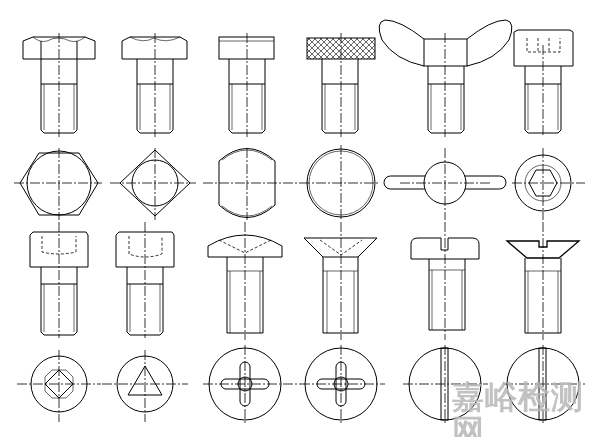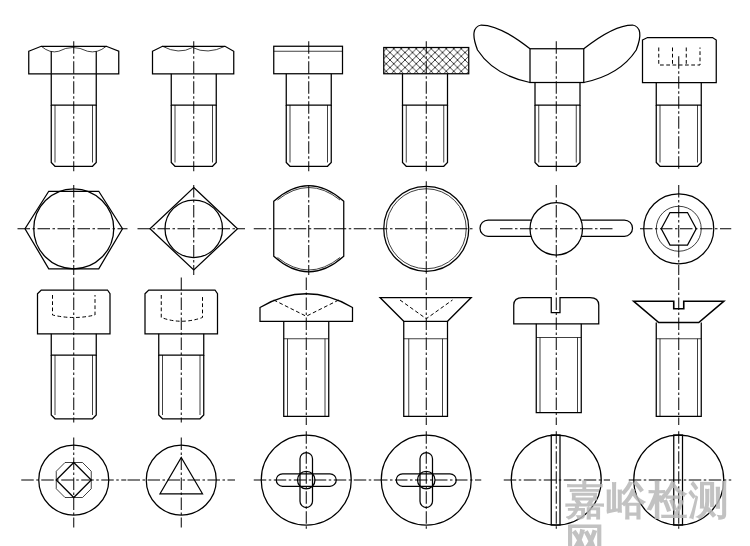--- a/index.html
+++ b/index.html
@@ -1,16 +1,16 @@
 <!DOCTYPE html>
 <html><head>
 <meta charset="utf-8">
 <style>
   html,body{margin:0;padding:0;background:#fff;}
-  #stage{position:relative;width:600px;height:437px;overflow:hidden;background:#fff;font-family:Liberation Sans, sans-serif;}
+  #stage{position:relative;width:600px;height:437px;overflow:hidden;background:#fff;font-family:Liberation Mono, monospace;}
   svg{position:absolute;left:0;top:0;}
   .s{fill:none;stroke:#000;stroke-width:1;}
   .t{fill:none;stroke:#000;stroke-width:0.6;}
   .c{fill:none;stroke:#000;stroke-width:0.8;stroke-dasharray:10 2 2 2;}
   .h{fill:none;stroke:#000;stroke-width:0.8;stroke-dasharray:3 2;}
   #wm{position:absolute;left:452px;top:383px;color:#b8b8b8;opacity:.85;}
   #wm .cn{font-size:32px;letter-spacing:1px;font-weight:bold;display:block;line-height:34px;}
 </style>
 </head>
 <body>

